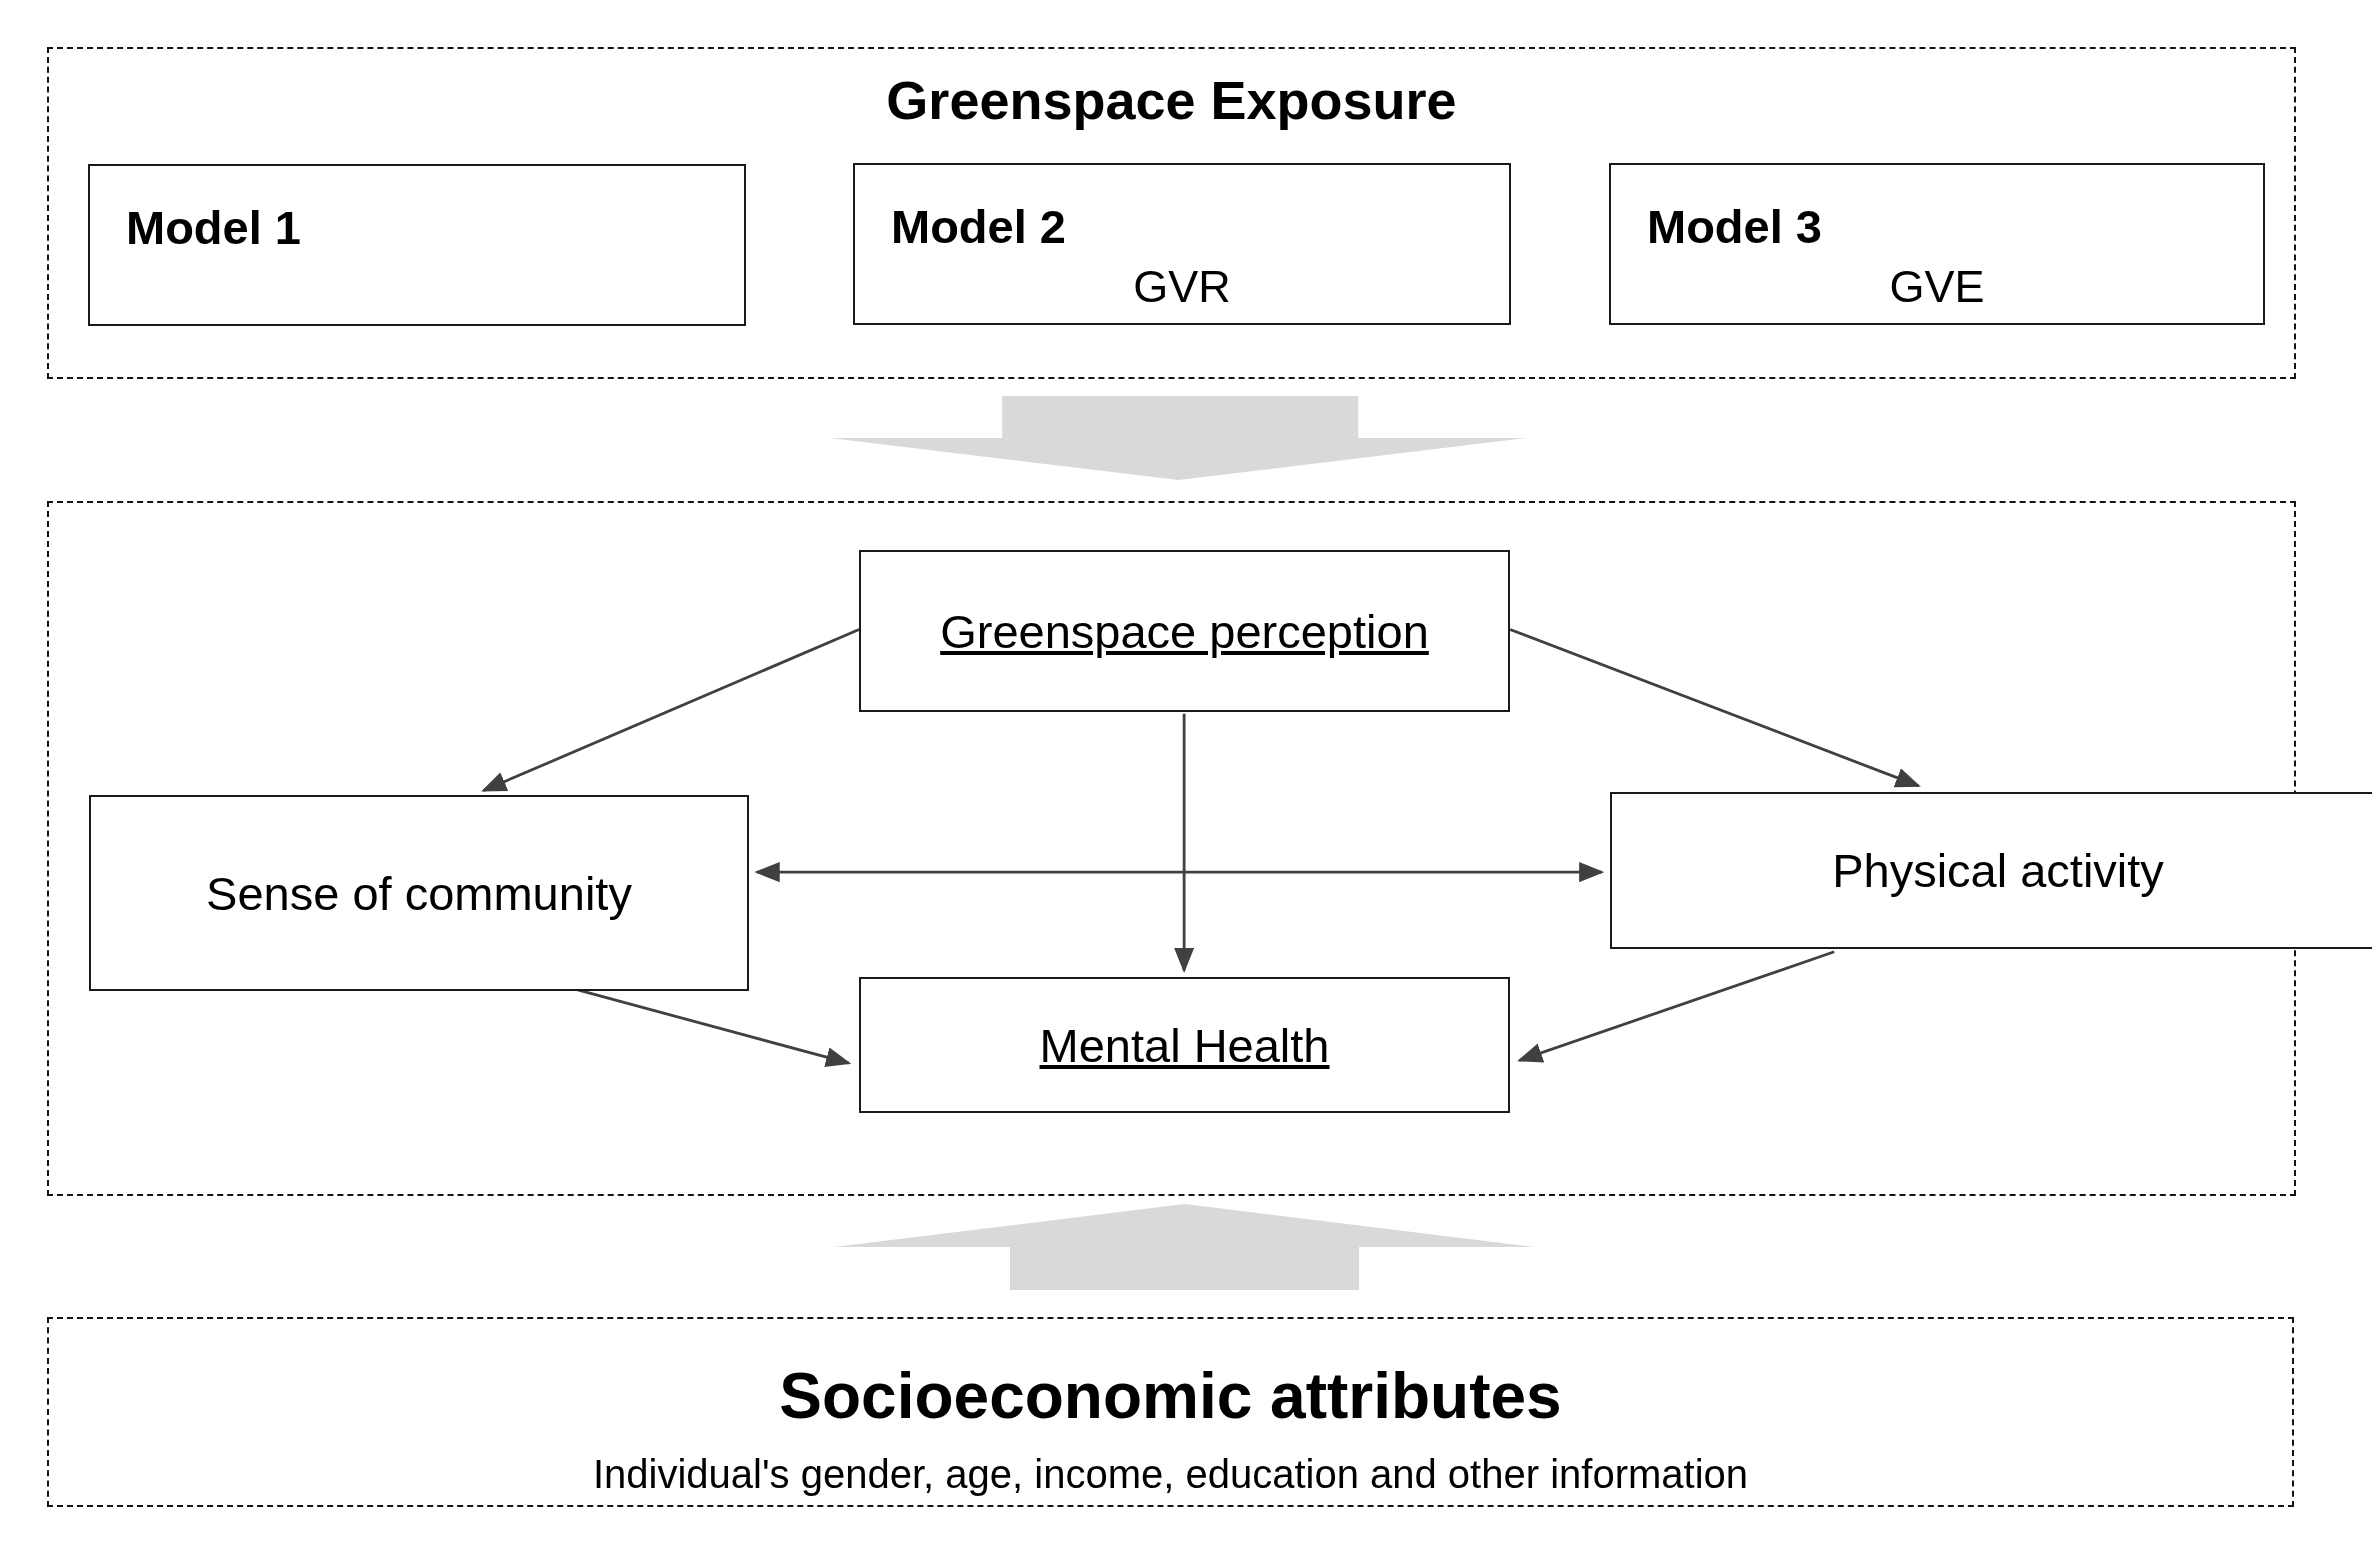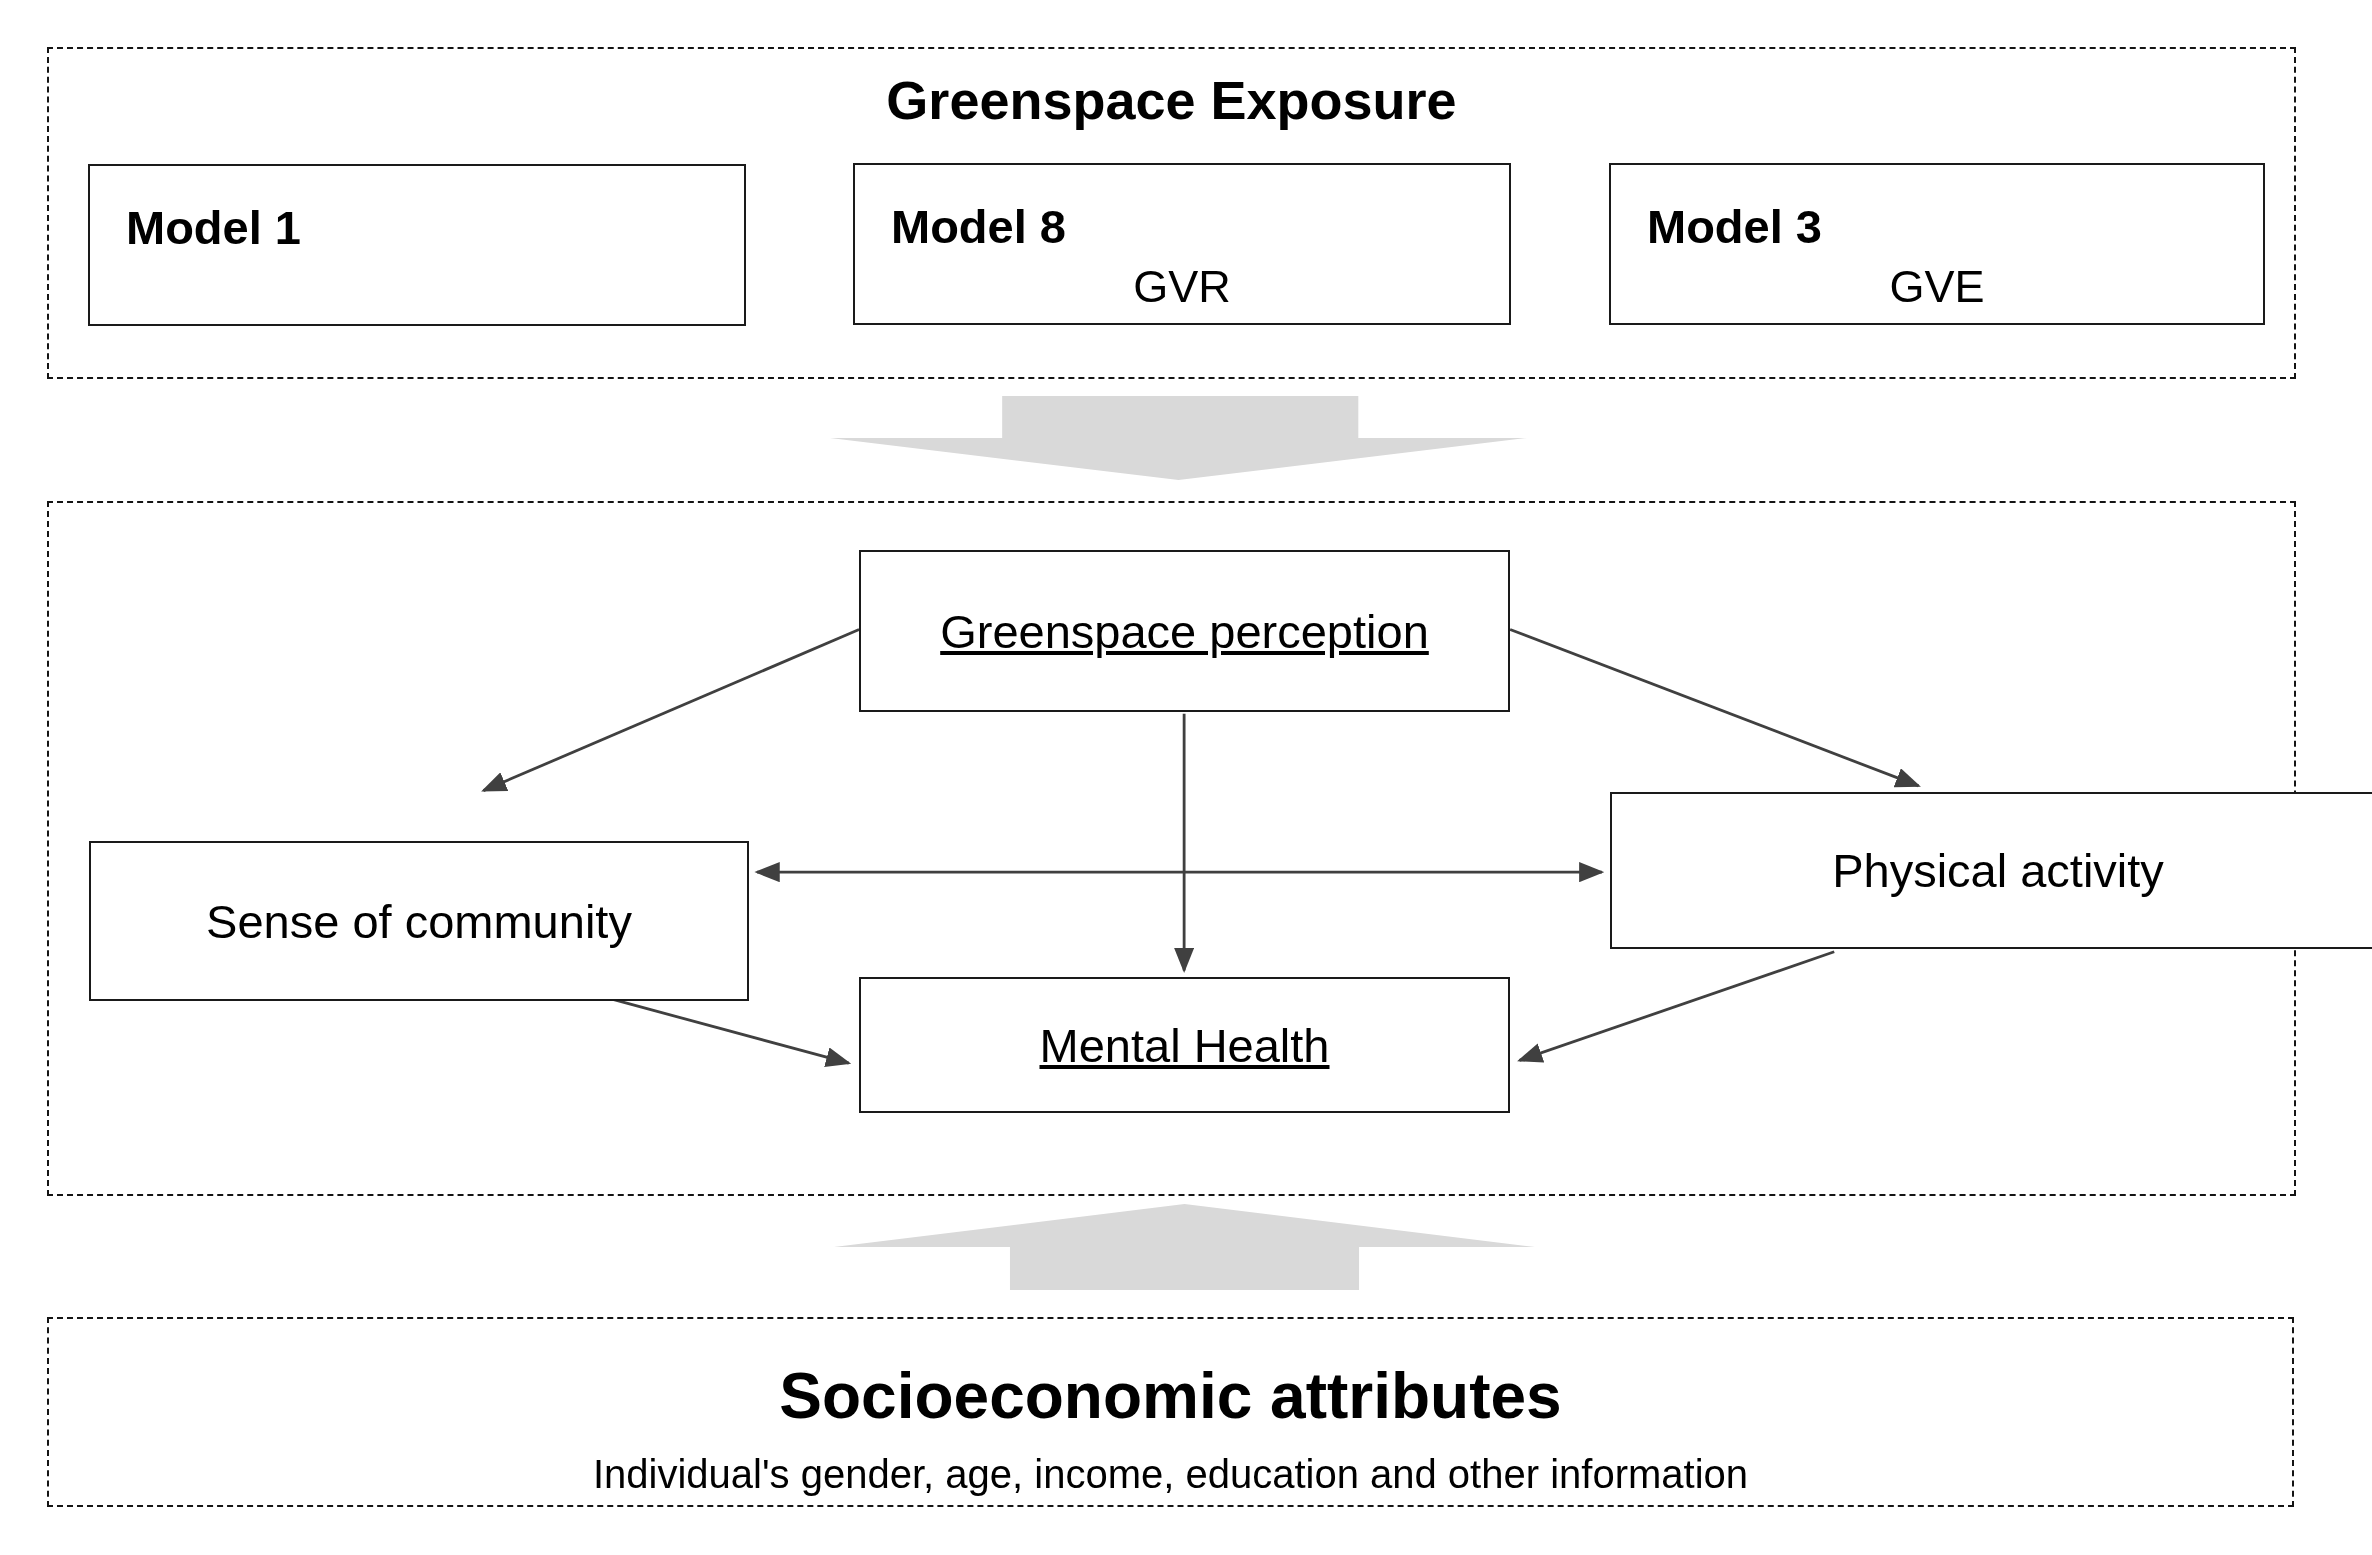--- a/index.html
+++ b/index.html
@@ -47,21 +47,21 @@
 
   <section class="dashed" style="left:47px;top:47px;width:2249px;height:332px;"></section>
 
   <h2 class="top-title">Greenspace Exposure</h2>
 
   <div class="solid-box model-box" style="left:88px;top:164px;width:658px;height:162px;">
     <div class="model-name">Model 1</div>
   </div>
 
   <div class="solid-box model-box" style="left:853px;top:163px;width:658px;height:162px;">
-    <div class="model-name">Model 8</div>
+    <div class="model-name">Model 2</div>
     <div class="model-value">GVR</div>
   </div>
 
   <div class="solid-box model-box" style="left:1609px;top:163px;width:656px;height:162px;">
     <div class="model-name">Model 3</div>
     <div class="model-value">GVE</div>
   </div>
 
   <div class="block-arrow arrow-down"></div>
   <div class="block-arrow arrow-up"></div>
@@ -83,21 +83,21 @@
 
     <line x1="808" y1="931" x2="1710" y2="931" marker-start="url(#ah)" marker-end="url(#ah)"></line>
 
     <line x1="492" y1="1023" x2="906" y2="1135" marker-end="url(#ah)"></line>
 
     <line x1="1958" y1="1016" x2="1622" y2="1132" marker-end="url(#ah)"></line>
   </svg>
 
   <div class="solid-box node" style="left:859px;top:550px;width:651px;height:162px;text-decoration:underline;">Greenspace perception</div>
 
-  <div class="solid-box node" style="left:89px;top:795px;width:660px;height:160px;margin-top:46px;">Sense of community</div>
+  <div class="solid-box node" style="left:89px;top:795px;width:660px;height:196px;">Sense of community</div>
 
   <div class="solid-box node" style="left:1610px;top:792px;width:776px;height:157px;">Physical activity</div>
 
   <div class="solid-box node" style="left:859px;top:977px;width:651px;height:136px;text-decoration:underline;">Mental Health</div>
 
   <section class="dashed" style="left:47px;top:1317px;width:2247px;height:190px;"></section>
 
   <div class="bottom-inner">
     <div class="bottom-title">Socioeconomic attributes</div>
     <div class="bottom-subtitle">Individual's gender, age, income, education and other information</div>

